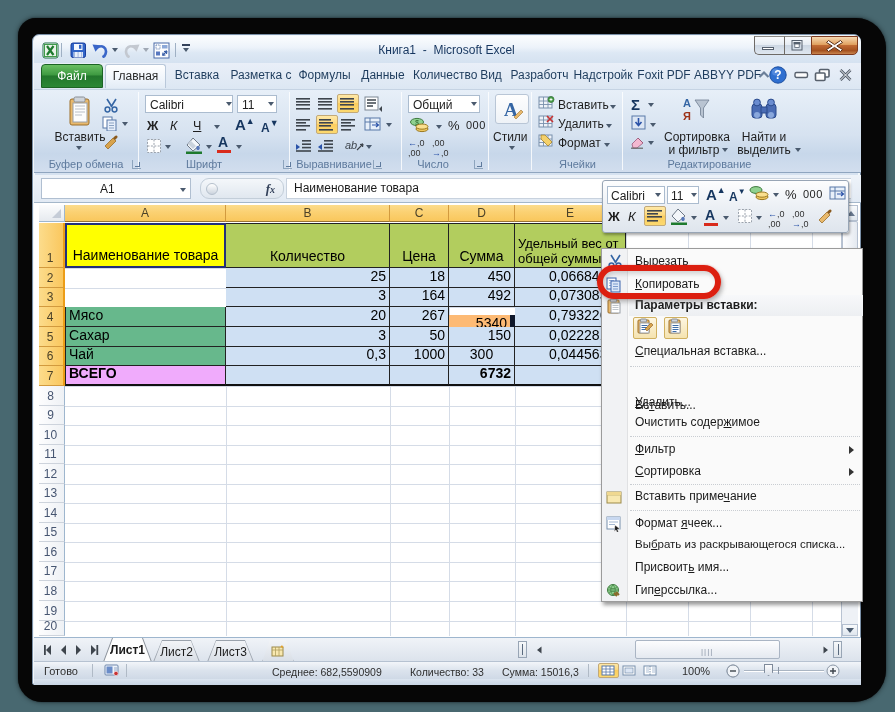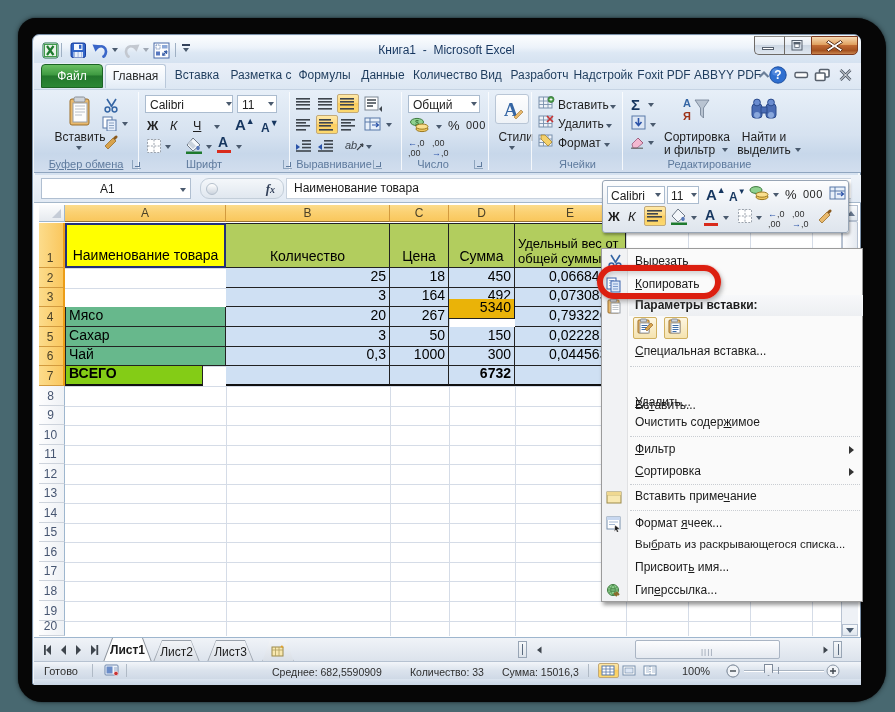--- a/index.html
+++ b/index.html
@@ -153,21 +153,21 @@
         <rect x="1" y="1" width="9" height="11" fill="#fff" stroke="#5878a8"></rect>
         <rect x="5" y="4" width="9" height="11" fill="#e6eefa" stroke="#5878a8"></rect>
         <path d="M7 7 h5 M7 9.5 h5 M7 12 h5" stroke="#8ba3c2" stroke-width="1"></path>
       </svg>
 <div class="dda" style="position:absolute;left:88px;top:32px;"></div>
 <svg class="ico" style="left:69px;top:44px;" width="18" height="15" viewBox="0 0 18 15">
         <path d="M2 12 L10 4 L13 7 L5 15 Z" fill="#d8a34c" stroke="#9c6f2a" stroke-width=".8"></path>
         <path d="M10 4 L12 2 C13.5 .5 15.5 2.5 14 4 L12 6 Z" fill="#8a5a1e"></path>
       </svg>
 <div class="gdiv" style="position:absolute;left:104px;"></div>
-<div class="glabel" style="position:absolute;left:6px;width:92px;text-decoration:underline;">Буфер обмена</div>
+<div class="glabel" style="position:absolute;left:6px;width:92px;">Буфер обмена</div>
 <div class="launcher" style="position:absolute;left:98px;"></div>
 <div class="cbox" style="position:absolute;left:111px;top:5px;width:88px;height:18px;">
         <span style="position:absolute;left:4px;top:2px;">Calibri</span>
       </div>
 <div class="dda" style="position:absolute;left:192px;top:12px;"></div>
 <div class="cbox" style="position:absolute;left:203px;top:5px;width:40px;height:18px;">
         <span style="position:absolute;left:4px;top:2px;">11</span>
       </div>
 <div class="dda" style="position:absolute;left:234px;top:12px;"></div>
 <div class="rbtxt" style="position:absolute;left:113px;top:29px;width:15px;height:16px;font-weight:bold;font-size:12.5px;color:#222;">Ж</div>
@@ -281,21 +281,21 @@
 <div class="rbtxt" style="position:absolute;left:374px;top:48px;font-size:9px;color:#333;"><span style="color:#2a52a8;">←</span>,0<br>,00</div>
 <div class="rbtxt" style="position:absolute;left:398px;top:48px;font-size:9px;color:#333;">,00<br><span style="color:#2a52a8;">→</span>,0</div>
 <div class="gdiv" style="position:absolute;left:454px;"></div>
 <div class="glabel" style="position:absolute;left:368px;width:62px;">Число</div>
 <div class="launcher" style="position:absolute;left:440px;"></div>
 <div style="position:absolute;left:461px;top:4px;width:34px;height:30px;background:linear-gradient(#fefefe,#eef2f7);border:1px solid #b9c6d6;border-radius:3px;"></div>
 <svg class="ico" style="left:466px;top:7px;" width="24" height="24" viewBox="0 0 24 24">
         <text x="4" y="19" font-size="19" fill="#3465a4" font-family="Liberation Serif" font-weight="bold">А</text>
         <path d="M14 20 L21 13 L23 15 L16 22 Z" fill="#e8b96d" stroke="#9c6f2a" stroke-width=".6"></path>
       </svg>
-<div class="rbtxt" style="position:absolute;left:459px;top:40px;width:40px;text-align:right;">Стили</div>
+<div class="rbtxt" style="position:absolute;left:459px;top:40px;width:40px;text-align:left;">Стили</div>
 <div class="dda" style="position:absolute;left:475px;top:56px;"></div>
 <div class="gdiv" style="position:absolute;left:497px;"></div>
 <div class="glabel" style="position:absolute;left:455px;width:43px;"></div>
 <svg class="ico" style="left:504px;top:6px;" width="17" height="15" viewBox="0 0 17 15">
         <rect x="1" y="1" width="13" height="11" fill="#eef2f8" stroke="#7890ac"></rect>
         <path d="M1 5 h13 M1 8.5 h13 M5.5 1 v11 M10 1 v11" stroke="#7890ac" stroke-width=".9"></path>
         <circle cx="13" cy="3.5" r="3" fill="#4a9e4a" stroke="#2e6e2e" stroke-width=".7"></circle>
         <path d="M11.6 3.5 h2.8 M13 2.1 v2.8" stroke="#fff" stroke-width=".9"></path>
       </svg>
 <div class="rbtxt" style="position:absolute;left:524px;top:8px;">Вставить</div>
@@ -328,21 +328,21 @@
         <path d="M8 3 L13 8" stroke="#9c5878"></path>
         <path d="M1 13.2 h12" stroke="#666" stroke-width="1.2"></path>
       </svg>
 <div class="dda" style="position:absolute;left:614px;top:51px;"></div>
 <svg class="ico" style="left:648px;top:6px;" width="30" height="28" viewBox="0 0 30 28">
         <text x="1" y="11" font-size="11" font-weight="bold" fill="#3465a4" font-family="Liberation Sans">А</text>
         <text x="1" y="24" font-size="11" font-weight="bold" fill="#9c3218" font-family="Liberation Sans">Я</text>
 <path d="M13 4 L27 4 L21.5 12 L21.5 22 L18.5 19 L18.5 12 Z" fill="#b9c4d2" stroke="#6e7e92" stroke-width=".8"></path>
       </svg>
 <div class="rbtxt" style="position:absolute;left:630px;top:40px;width:65px;text-align:center;">Сортировка</div>
-<div class="rbtxt" style="position:absolute;left:630px;top:53px;width:60px;">и фильтр</div>
+<div class="rbtxt" style="position:absolute;left:630px;top:53px;width:60px;text-align:center;">и фильтр</div>
 <div class="dda" style="position:absolute;left:688px;top:58px;"></div>
 <svg class="ico" style="left:715px;top:6px;" width="30" height="28" viewBox="0 0 30 28">
         <rect x="3" y="8" width="10" height="14" rx="3" fill="#4a6cb4" stroke="#2a4a8c"></rect>
         <rect x="17" y="8" width="10" height="14" rx="3" fill="#4a6cb4" stroke="#2a4a8c"></rect>
 <rect x="12" y="11" width="6" height="6" fill="#4a6cb4" stroke="#2a4a8c"></rect>
         <circle cx="8" cy="6.5" r="3.4" fill="#6a8cd0" stroke="#2a4a8c"></circle>
         <circle cx="22" cy="6.5" r="3.4" fill="#6a8cd0" stroke="#2a4a8c"></circle>
 <circle cx="8" cy="19" r="3" fill="#8aa8dc"></circle>
         <circle cx="22" cy="19" r="3" fill="#8aa8dc"></circle>
       </svg>
@@ -503,21 +503,21 @@
       </div>
 <div class="cell" style="left:31px;top:104px;width:161px;height:20px;background:#67b88c;border-right:1px solid #222;border-bottom:1px solid #222;border-left:1px solid #222;">
         <div style="position:absolute;left:0;right:0;bottom:1px;padding:0 3px;text-align:left;">Мясо</div>
       </div>
 <div class="cell" style="left:192px;top:104px;width:164px;height:20px;background:#cfe0f3;border-right:1px solid #222;border-bottom:1px solid #222;">
         <div style="position:absolute;left:0;right:0;bottom:1px;padding:0 3px;text-align:right;">20</div>
       </div>
 <div class="cell" style="left:356px;top:104px;width:59px;height:20px;background:#cfe0f3;border-right:1px solid #222;border-bottom:1px solid #222;">
         <div style="position:absolute;left:0;right:0;bottom:1px;padding:0 3px;text-align:right;">267</div>
       </div>
-<div class="cell" style="left:415px;top:96px;width:66px;height:20px;background:#eab308;border-right:1px solid #0f172a;border-bottom:1px solid #222;">
+<div class="cell" style="left:415px;top:112px;width:66px;height:20px;background:#fdba74;border-right:5px solid #0f172a;border-bottom:1px solid #222;">
         <div style="position:absolute;left:0;right:0;bottom:1px;padding:0 3px;text-align:right;">5340</div>
       </div>
 <div class="cell" style="left:481px;top:104px;width:111px;height:20px;background:#cfe0f3;border-right:1px solid #222;border-bottom:1px solid #222;">
         <div style="position:absolute;left:0;right:0;bottom:1px;padding:0 2px;text-align:right;">0,79322638</div>
       </div>
 <div class="cell" style="left:31px;top:124px;width:161px;height:20px;background:#67b88c;border-right:1px solid #222;border-bottom:1px solid #222;border-left:1px solid #222;">
         <div style="position:absolute;left:0;right:0;bottom:1px;padding:0 3px;text-align:left;">Сахар</div>
       </div>
 <div class="cell" style="left:192px;top:124px;width:164px;height:20px;background:#cfe0f3;border-right:1px solid #222;border-bottom:1px solid #222;">
         <div style="position:absolute;left:0;right:0;bottom:1px;padding:0 3px;text-align:right;">3</div>
@@ -534,26 +534,26 @@
 <div class="cell" style="left:31px;top:144px;width:161px;height:19px;background:#67b88c;border-right:1px solid #222;border-bottom:1px solid #222;border-left:1px solid #222;">
         <div style="position:absolute;left:0;right:0;bottom:1px;padding:0 3px;text-align:left;">Чай</div>
       </div>
 <div class="cell" style="left:192px;top:144px;width:164px;height:19px;background:#cfe0f3;border-right:1px solid #222;border-bottom:1px solid #222;">
         <div style="position:absolute;left:0;right:0;bottom:1px;padding:0 3px;text-align:right;">0,3</div>
       </div>
 <div class="cell" style="left:356px;top:144px;width:59px;height:19px;background:#cfe0f3;border-right:1px solid #222;border-bottom:1px solid #222;">
         <div style="position:absolute;left:0;right:0;bottom:1px;padding:0 3px;text-align:right;">1000</div>
       </div>
 <div class="cell" style="left:415px;top:144px;width:66px;height:19px;background:#cfe0f3;border-right:1px solid #222;border-bottom:1px solid #222;">
-        <div style="position:absolute;left:0;right:0;bottom:1px;padding:0 3px;text-align:right;">300</div>
+        <div style="position:absolute;left:0;right:0;bottom:1px;padding:0 3px;text-align:center;">300</div>
       </div>
 <div class="cell" style="left:481px;top:144px;width:111px;height:19px;background:#cfe0f3;border-right:1px solid #222;border-bottom:1px solid #222;">
         <div style="position:absolute;left:0;right:0;bottom:1px;padding:0 2px;text-align:right;">0,04456328</div>
       </div>
-<div class="cell" style="left:31px;top:163px;width:138px;height:20px;background:#84cc16;border-right:1px solid #222;border-bottom:1px solid #222;border-left:1px solid #222;border-bottom:2px solid #111;">
+<div class="cell" style="left:31px;top:163px;width:161px;height:20px;background:#f0abfc;border-right:1px solid #222;border-bottom:1px solid #222;border-left:1px solid #222;border-bottom:2px solid #111;">
         <div style="position:absolute;left:0;right:0;bottom:1px;padding:0 3px;text-align:left;font-weight:bold;">ВСЕГО</div>
       </div>
 <div class="cell" style="left:192px;top:163px;width:164px;height:20px;background:#cfe0f3;border-right:1px solid #222;border-bottom:1px solid #222;border-bottom:2px solid #111;">
         <div style="position:absolute;left:0;right:0;bottom:1px;padding:0 3px;text-align:left;"></div>
       </div>
 <div class="cell" style="left:356px;top:163px;width:59px;height:20px;background:#cfe0f3;border-right:1px solid #222;border-bottom:1px solid #222;border-bottom:2px solid #111;">
         <div style="position:absolute;left:0;right:0;bottom:1px;padding:0 3px;text-align:left;"></div>
       </div>
 <div class="cell" style="left:415px;top:163px;width:66px;height:20px;background:#cfe0f3;border-right:1px solid #222;border-bottom:1px solid #222;border-bottom:2px solid #111;">
         <div style="position:absolute;left:0;right:0;bottom:1px;padding:0 3px;text-align:right;font-weight:bold;">6732</div>

